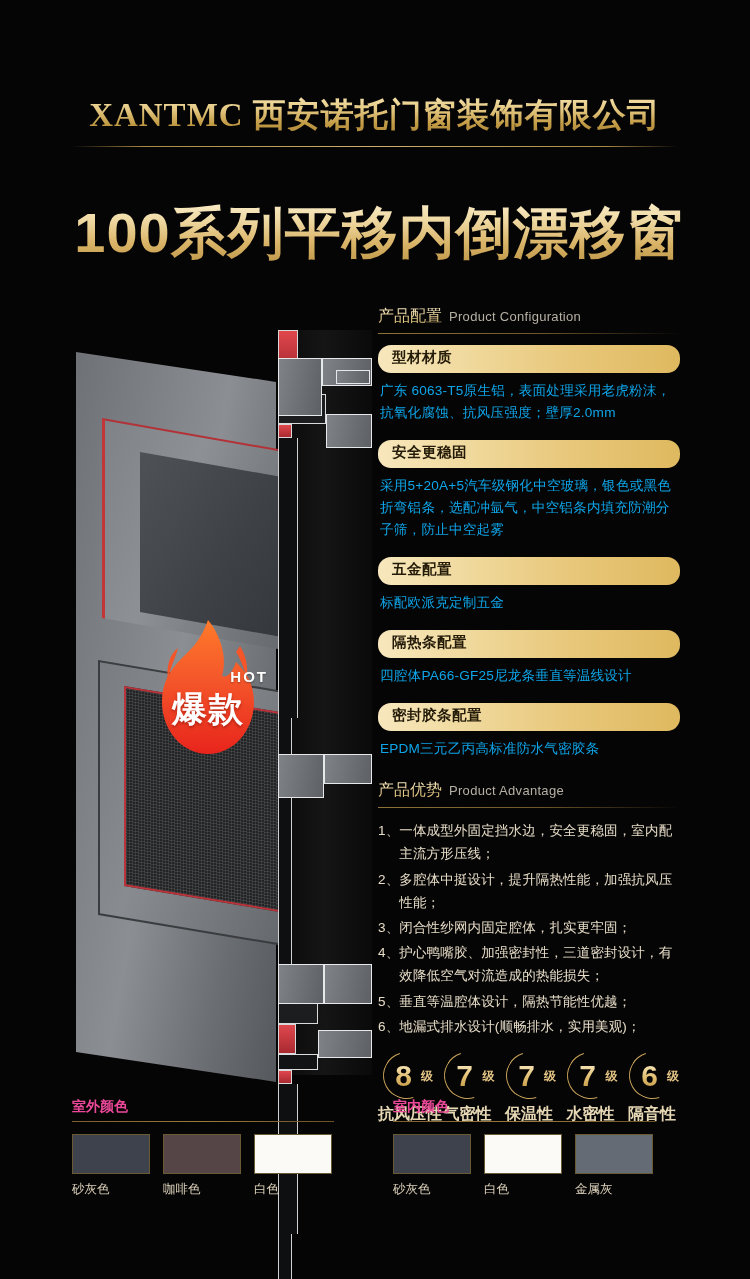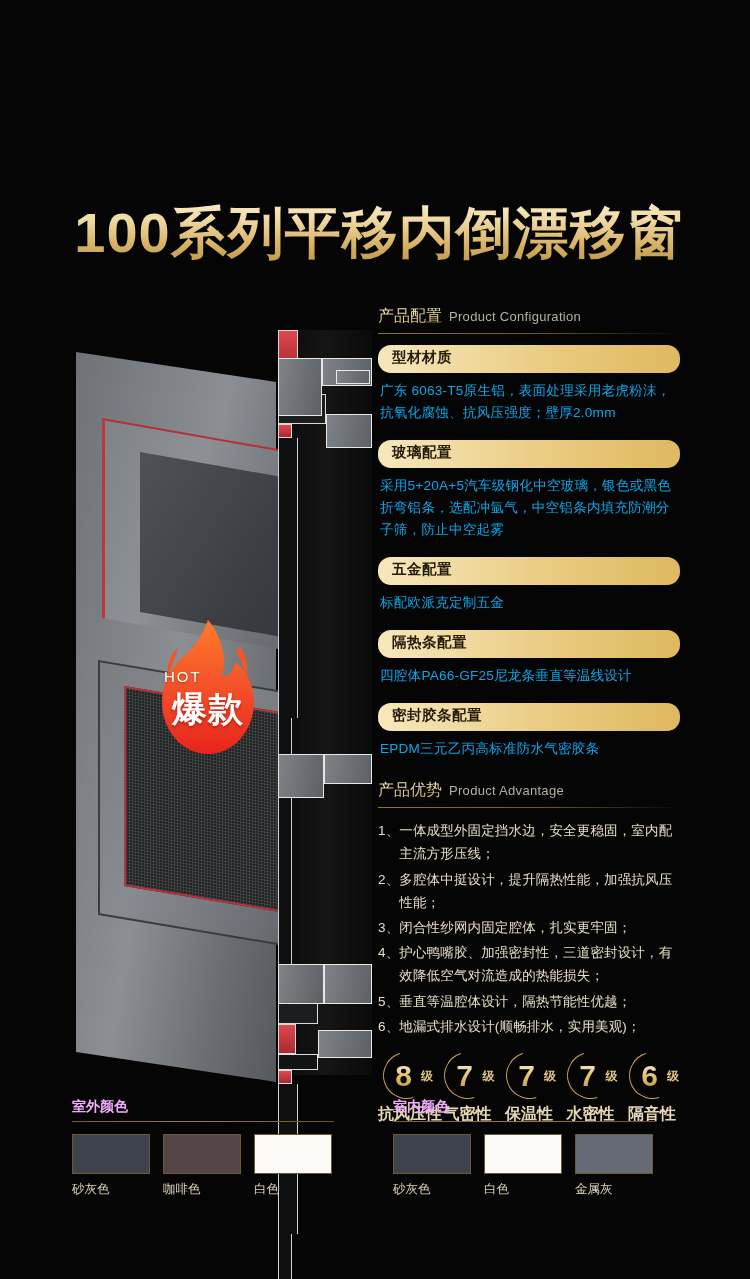--- a/index.html
+++ b/index.html
@@ -76,22 +76,22 @@
     position:absolute; background: linear-gradient(100deg,#7f8286,#5d6064);
     border:1.5px solid #e6e8ea;
   }
   .pf-dark { background:#121315; border:1.5px solid #dcdee0; }
   .pf-red  { background:linear-gradient(180deg,#e0474d,#a82a30); border:1px solid #d9d9d9; }
   .pf-seal { background:#1c1d1f; border:1.5px solid #d8dadc; }
   .pf-glassgap { background:#0e0f10; border-left:1.5px solid #cfd1d3; border-right:1.5px solid #cfd1d3; }
 
   
   .hot-badge { position:absolute; left:76px; top:288px; width:120px; height:140px; z-index:6; }
-  .hot-text { position:absolute; left:16px; top:50px; width:120px; text-align:left;
-    color:#fff; font-size:15px; font-weight:400; letter-spacing:2px; text-shadow:0 1px 2px rgba(0,0,0,.35); }
+  .hot-text { position:absolute; left:0; top:50px; width:120px; text-align:right;
+    color:#fff; font-size:15px; font-weight:700; letter-spacing:2px; text-shadow:0 1px 2px rgba(0,0,0,.35); }
   .bao-text { position:absolute; left:0; top:68px; width:120px; text-align:center;
     color:#fff; font-size:35px; font-weight:900; letter-spacing:1px; text-shadow:0 2px 3px rgba(140,20,10,.6); }
 
   
   .right-col { position:absolute; left:378px; top:306px; width:302px; }
 
   .sec-head { position:relative; padding-bottom:7px; margin-bottom:11px; }
   .sec-head::after {
     content:""; position:absolute; left:0; bottom:0; width:100%; height:1px;
     background: linear-gradient(90deg,#8e7336 0%,#6c5629 55%,rgba(60,48,22,0) 100%);
@@ -142,35 +142,39 @@
   .rating-unit {
     position:absolute; right:1px; top:16px; font-size:12px; font-weight:700;
     color:#e5c686;
   }
   .rating-label { margin-top:5px; font-size:16px; color:#e6d8b4; font-weight:700; white-space:nowrap; }
 
   
   .colors-row { position:absolute; left:0; top:1098px; width:750px; display:flex; }
   .colors-block { width:375px; padding:0 0 0 72px; }
   .colors-block.indoor { padding-left:6px;margin-left:22px; }
-  .colors-title { font-size:14px; font-weight:700; color:#f0abfc; padding-bottom:6px; position:relative; width:262px; }
+  .colors-title { font-size:14px; font-weight:700; color:#ec4899; padding-bottom:6px; position:relative; width:262px; }
   .colors-title::after {
     content:""; position:absolute; left:0; bottom:0; width:100%; height:1px;
     background: linear-gradient(90deg,#7d5f2d 0%,#9c7a3c 50%,#6a5126 100%);
   }
   .swatches { display:flex; gap:13px; margin-top:12px; }
   .swatch { width:78px; }
   .chip { width:78px; height:40px; border:1px solid #6a5a33; }
   .chip-name { margin-top:7px; font-size:12.5px; color:#ddd2bb; }
 </style>
 </head>
 <body>
 
 <div class="poster">
 
+  <div class="brand-wrap">
+    <div class="brand">XANTMC 西安诺托门窗装饰有限公司</div>
+    <div class="brand-rule"></div>
+  </div>
 
   <div class="headline-wrap">
     <div class="headline">100系列平移内倒漂移窗</div>
   </div>
 
   <div class="product-img">
     <div class="frame-face"></div>
     <div class="sash-upper"></div>
     <div class="glass-upper"></div>
     <div class="sash-lower"></div>
@@ -229,21 +233,21 @@
     <div class="sec-head">
       <span class="sec-cn">产品配置</span><span class="sec-en">Product Configuration</span>
     </div>
 
     <div>
       <div>
         <div class="pill">型材材质</div>
         <div class="pill-body">广东 6063-T5原生铝，表面处理采用老虎粉沫，抗氧化腐蚀、抗风压强度；壁厚2.0mm</div>
       </div>
       <div>
-        <div class="pill">玻璃配置</div>
+        <div class="pill">安全更稳固</div>
         <div class="pill-body">采用5+20A+5汽车级钢化中空玻璃，银色或黑色折弯铝条，选配冲氩气，中空铝条内填充防潮分子筛，防止中空起雾</div>
       </div>
       <div>
         <div class="pill">五金配置</div>
         <div class="pill-body">标配欧派克定制五金</div>
       </div>
       <div>
         <div class="pill">隔热条配置</div>
         <div class="pill-body">四腔体PA66-GF25尼龙条垂直等温线设计</div>
       </div>

